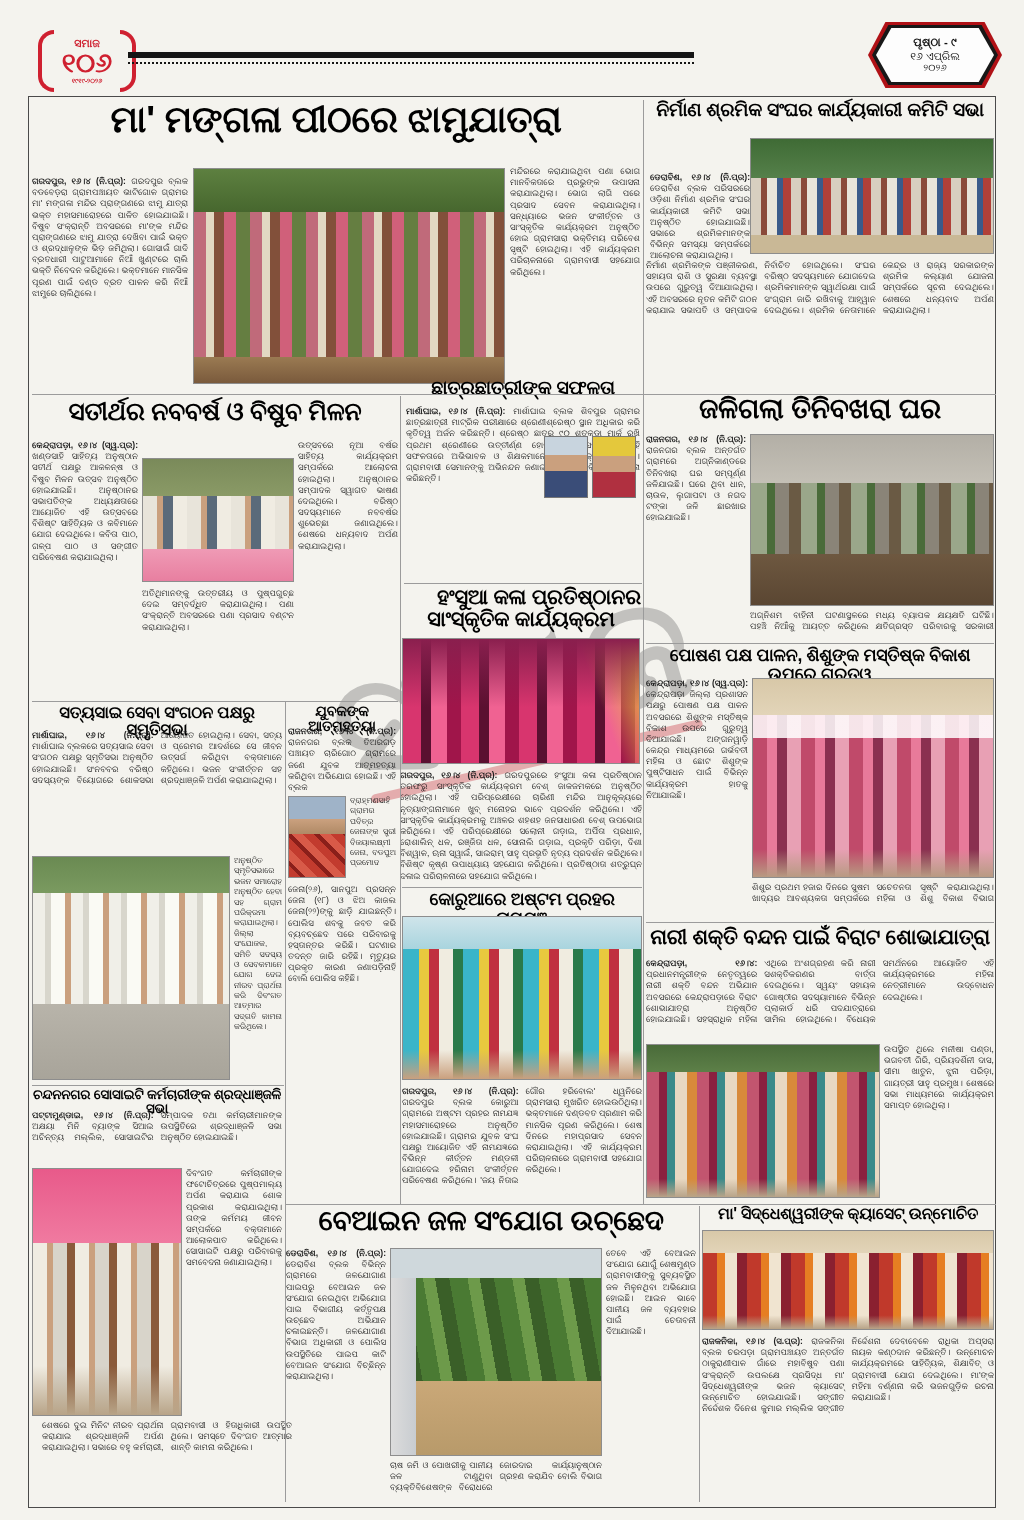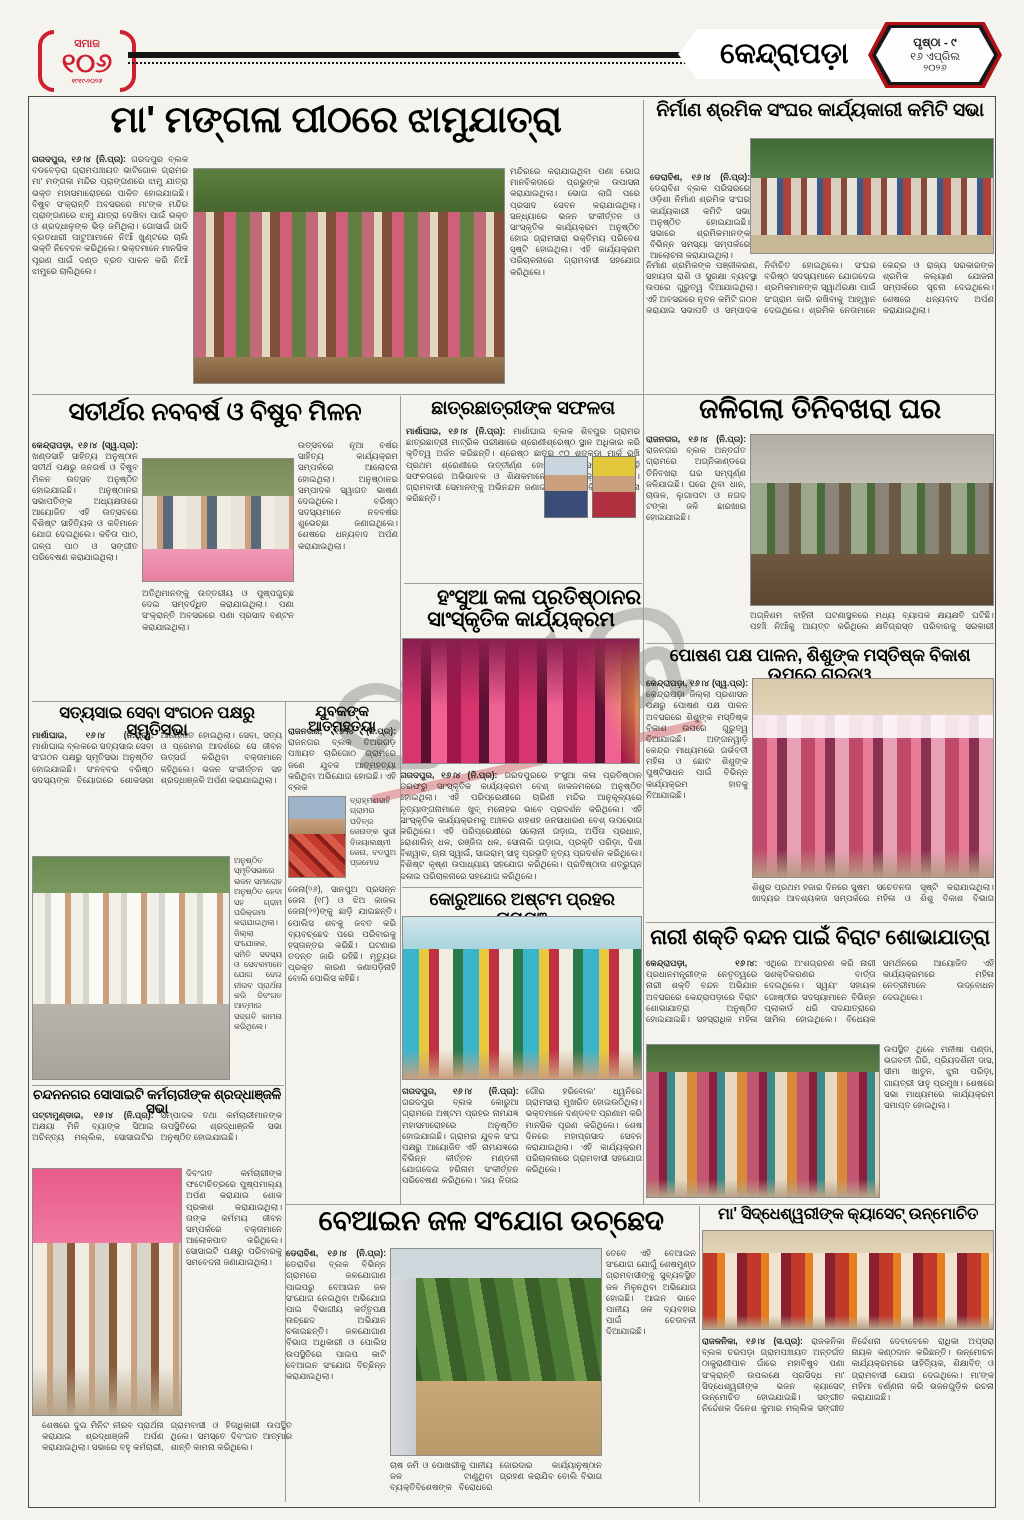--- a/index.html
+++ b/index.html
@@ -98,42 +98,39 @@
       <div style="font-size:11px;font-weight:bold;color:#cf2030;">ସମାଜ</div>
       <div style="font-size:27px;font-weight:bold;color:#cf2030;margin:1px 0;">୧୦୬</div>
       <div style="font-size:6.5px;color:#cf2030;font-weight:bold;">୧୯୧୯-୨୦୨୬</div>
     </div>
     <div class="paren r"></div>
   </div>
 
   <div id="mast-bar"></div>
   <div id="mast-dots"></div>
 
-  <div id="edition-banner">
-    <span style="font-size:29px;font-weight:bold;color:#000;letter-spacing:-0.5px;">କେନ୍ଦ୍ରାପଡ଼ା</span>
-  </div>
 
   <div class="hex" id="badge-red"></div>
   <div class="hex" id="badge-black"></div>
   <div class="hex" id="badge-white">
     <span style="font-size:11.5px;font-weight:bold;">ପୃଷ୍ଠା - ୯</span>
     <span style="font-size:11px;">୧୬ ଏପ୍ରିଲ</span>
     <span style="font-size:10px;">୨୦୨୬</span>
   </div>
 
   <div id="frame"></div>
 
   <div id="wm">
     <div class="big">ସମାଜ</div>
     <div class="stroke"></div>
   </div>
 
   <div class="abs" style="left:32px;top:100px;width:608px;height:292px;">
     <div class="hl" style="font-size:37px;">ମା' ମଙ୍ଗଳା ପୀଠରେ ଝାମୁଯାତ୍ରା</div>
-    <div class="bd abs" style="left:0;top:54px;width:156px;height:222px;">
+    <div class="bd abs" style="left:0;top:76px;width:156px;height:222px;">
       <span class="dl">ଗରଦପୁର, ୧୬।୪ (ନି.ପ୍ର):</span>
       <span>ଗରଦପୁର ବ୍ଲକ ବଡବେଡ଼ରା ଗ୍ରାମପଞ୍ଚାୟତ ଭାଟିଗୋଳ ଗ୍ରାମର ମା' ମଙ୍ଗଳା ମନ୍ଦିର ପ୍ରାଙ୍ଗଣରେ ଝାମୁ ଯାତ୍ରା ଭକ୍ତ ମହାସମାରୋହରେ ପାଳିତ ହୋଇଯାଇଛି। ବିଷୁବ ସଂକ୍ରାନ୍ତି ଅବସରରେ ମା'ଙ୍କ ମନ୍ଦିର ପ୍ରାଙ୍ଗଣରେ ଝାମୁ ଯାତ୍ରା ଦେଖିବା ପାଇଁ ଭକ୍ତ ଓ ଶ୍ରଦ୍ଧାଳୁଙ୍କ ଭିଡ଼ ଜମିଥିଲା। ଗୋସାଇଁ ଗାଦି ବ୍ରତଧାରୀ ପାଟୁଆମାନେ ନିଆଁ ଖୁଣ୍ଟରେ ଚାଲି ଭକ୍ତି ନିବେଦନ କରିଥିଲେ। ଭକ୍ତମାନେ ମାନସିକ ପୂରଣ ପାଇଁ ଦଣ୍ଡ ବ୍ରତ ପାଳନ କରି ନିଆଁ ଝାମୁରେ ଚାଲିଥିଲେ।</span>
     </div>
     <div class="ph p1" style="left:161px;top:68px;width:312px;height:216px;"></div>
     <div class="bd abs" style="left:478px;top:66px;width:130px;height:222px;">
       <span>ମନ୍ଦିରରେ କରାଯାଇଥିବା ପଣା ଭୋଗ ମାନବିକତାରେ ପ୍ରଭୁଙ୍କ ଉପାସନା କରାଯାଇଥିଲା। ଭୋଗ ଲାଗି ପରେ ପ୍ରସାଦ ସେବନ କରାଯାଇଥିଲା। ସନ୍ଧ୍ୟାରେ ଭଜନ ସଂକୀର୍ତ୍ତନ ଓ ସାଂସ୍କୃତିକ କାର୍ଯ୍ୟକ୍ରମ ଅନୁଷ୍ଠିତ ହୋଇ ଗ୍ରାମସାରା ଭକ୍ତିମୟ ପରିବେଶ ସୃଷ୍ଟି ହୋଇଥିଲା। ଏହି କାର୍ଯ୍ୟକ୍ରମ ପରିଚାଳନାରେ ଗ୍ରାମବାସୀ ସହଯୋଗ କରିଥିଲେ।</span>
     </div>
   </div>
 
   <div class="abs" style="left:646px;top:100px;width:348px;height:290px;">
@@ -145,32 +142,32 @@
     <div class="ph p2" style="left:104px;top:38px;width:244px;height:116px;"></div>
     <div class="bd c3 abs" style="left:0;top:160px;width:348px;height:126px;">
       <span>ନିର୍ମାଣ ଶ୍ରମିକଙ୍କ ପଞ୍ଜୀକରଣ, ସହାୟତା ରାଶି ଓ ସୁରକ୍ଷା ବ୍ୟବସ୍ଥା ଉପରେ ଗୁରୁତ୍ୱ ଦିଆଯାଇଥିଲା। ଏହି ଅବସରରେ ନୂତନ କମିଟି ଗଠନ କରାଯାଇ ସଭାପତି ଓ ସମ୍ପାଦକ ନିର୍ବାଚିତ ହୋଇଥିଲେ। ସଂଘର ବରିଷ୍ଠ ସଦସ୍ୟମାନେ ଯୋଗଦେଇ ଶ୍ରମିକମାନଙ୍କ ସ୍ୱାର୍ଥରକ୍ଷା ପାଇଁ ସଂଗ୍ରାମ ଜାରି ରଖିବାକୁ ଆହ୍ୱାନ ଦେଇଥିଲେ। ଶ୍ରମିକ ନେତାମାନେ କେନ୍ଦ୍ର ଓ ରାଜ୍ୟ ସରକାରଙ୍କ ଶ୍ରମିକ କଲ୍ୟାଣ ଯୋଜନା ସମ୍ପର୍କରେ ସୂଚନା ଦେଇଥିଲେ। ଶେଷରେ ଧନ୍ୟବାଦ ଅର୍ପଣ କରାଯାଇଥିଲା।</span>
     </div>
   </div>
 
   <div class="abs" style="left:32px;top:398px;width:366px;height:298px;">
     <div class="hl" style="font-size:25px;">ସତୀର୍ଥର ନବବର୍ଷ ଓ ବିଷୁବ ମିଳନ</div>
     <div class="bd abs" style="left:0;top:42px;width:106px;height:254px;">
       <span class="dl">କେନ୍ଦ୍ରାପଡ଼ା, ୧୬।୪ (ସ୍ୱ.ପ୍ର):</span>
-      <span>ଖଣ୍ଡସାହି ସାହିତ୍ୟ ଅନୁଷ୍ଠାନ ସତୀର୍ଥ ପକ୍ଷରୁ ଜନଗର୍ଷ ଓ ବିଷୁବ ମିଳନ ଉତ୍ସବ ଅନୁଷ୍ଠିତ ହୋଇଯାଇଛି। ଅନୁଷ୍ଠାନର ସଭାପତିଙ୍କ ଅଧ୍ୟକ୍ଷତାରେ ଆୟୋଜିତ ଏହି ଉତ୍ସବରେ ବିଶିଷ୍ଟ ସାହିତ୍ୟିକ ଓ କବିମାନେ ଯୋଗ ଦେଇଥିଲେ। କବିତା ପାଠ, ଗଳ୍ପ ପାଠ ଓ ସଙ୍ଗୀତ ପରିବେଷଣ କରାଯାଇଥିଲା।</span>
+      <span>ଖଣ୍ଡସାହି ସାହିତ୍ୟ ଅନୁଷ୍ଠାନ ସତୀର୍ଥ ପକ୍ଷରୁ ଆକଳନ୍ଷ ଓ ବିଷୁବ ମିଳନ ଉତ୍ସବ ଅନୁଷ୍ଠିତ ହୋଇଯାଇଛି। ଅନୁଷ୍ଠାନର ସଭାପତିଙ୍କ ଅଧ୍ୟକ୍ଷତାରେ ଆୟୋଜିତ ଏହି ଉତ୍ସବରେ ବିଶିଷ୍ଟ ସାହିତ୍ୟିକ ଓ କବିମାନେ ଯୋଗ ଦେଇଥିଲେ। କବିତା ପାଠ, ଗଳ୍ପ ପାଠ ଓ ସଙ୍ଗୀତ ପରିବେଷଣ କରାଯାଇଥିଲା।</span>
     </div>
     <div class="ph p3" style="left:110px;top:60px;width:152px;height:124px;"></div>
     <div class="bd abs" style="left:110px;top:190px;width:152px;height:106px;">
       <span>ଅତିଥିମାନଙ୍କୁ ଉତ୍ତରୀୟ ଓ ପୁଷ୍ପଗୁଚ୍ଛ ଦେଇ ସମ୍ବର୍ଦ୍ଧିତ କରାଯାଇଥିଲା। ପଣା ସଂକ୍ରାନ୍ତି ଅବସରରେ ପଣା ପ୍ରସାଦ ବଣ୍ଟନ କରାଯାଇଥିଲା।</span>
     </div>
     <div class="bd abs" style="left:266px;top:42px;width:100px;height:254px;">
       <span>ଉତ୍ସବରେ ନୂଆ ବର୍ଷର ସାହିତ୍ୟ କାର୍ଯ୍ୟକ୍ରମ ସମ୍ପର୍କରେ ଆଲୋଚନା ହୋଇଥିଲା। ଅନୁଷ୍ଠାନର ସମ୍ପାଦକ ସ୍ୱାଗତ ଭାଷଣ ଦେଇଥିଲେ। ବରିଷ୍ଠ ସଦସ୍ୟମାନେ ନବବର୍ଷର ଶୁଭେଚ୍ଛା ଜଣାଇଥିଲେ। ଶେଷରେ ଧନ୍ୟବାଦ ଅର୍ପଣ କରାଯାଇଥିଲା।</span>
     </div>
   </div>
 
-  <div class="abs" style="left:406px;top:398px;width:234px;height:182px;">
+  <div class="abs" style="left:406px;top:378px;width:234px;height:182px;">
     <div class="hl" style="font-size:19px;">ଛାତ୍ରଛାତ୍ରୀଙ୍କ ସଫଳତା</div>
     <div class="bd abs" style="left:0;top:28px;width:234px;height:152px;">
       <span class="dl">ମାର୍ଶାଘାଇ, ୧୬।୪ (ନି.ପ୍ର):</span>
       <span>ମାର୍ଶାଘାଇ ବ୍ଲକ ଶିବପୁର ଗ୍ରାମର ଛାତ୍ରଛାତ୍ରୀ ମାଟ୍ରିକ ପରୀକ୍ଷାରେ ଶ୍ରେଣୀଶ୍ରେଷ୍ଠ ସ୍ଥାନ ଅଧିକାର କରି କୃତିତ୍ୱ ଅର୍ଜନ କରିଛନ୍ତି। ଶ୍ରେଷ୍ଠ ଛାତ୍ର ୯୦ ଶତକଡ଼ା ମାର୍କ ରଖି ପ୍ରଥମ ଶ୍ରେଣୀରେ ଉତ୍ତୀର୍ଣ୍ଣ ହୋଇଛନ୍ତି। ସେମାନଙ୍କ ଏହି ସଫଳତାରେ ଅଭିଭାବକ ଓ ଶିକ୍ଷକମାନେ ଖୁସି ବ୍ୟକ୍ତ କରିଛନ୍ତି। ଗ୍ରାମବାସୀ ସେମାନଙ୍କୁ ଅଭିନନ୍ଦନ ଜଣାଇ ଉଜ୍ଜ୍ୱଳ ଭବିଷ୍ୟତ କାମନା କରିଛନ୍ତି।</span>
     </div>
     <div class="pass passboy" style="left:138px;top:58px;width:44px;height:62px;"></div>
     <div class="pass passgirl" style="left:186px;top:58px;width:44px;height:62px;"></div>
   </div>
 
   <div class="abs" style="left:646px;top:394px;width:348px;height:246px;">

